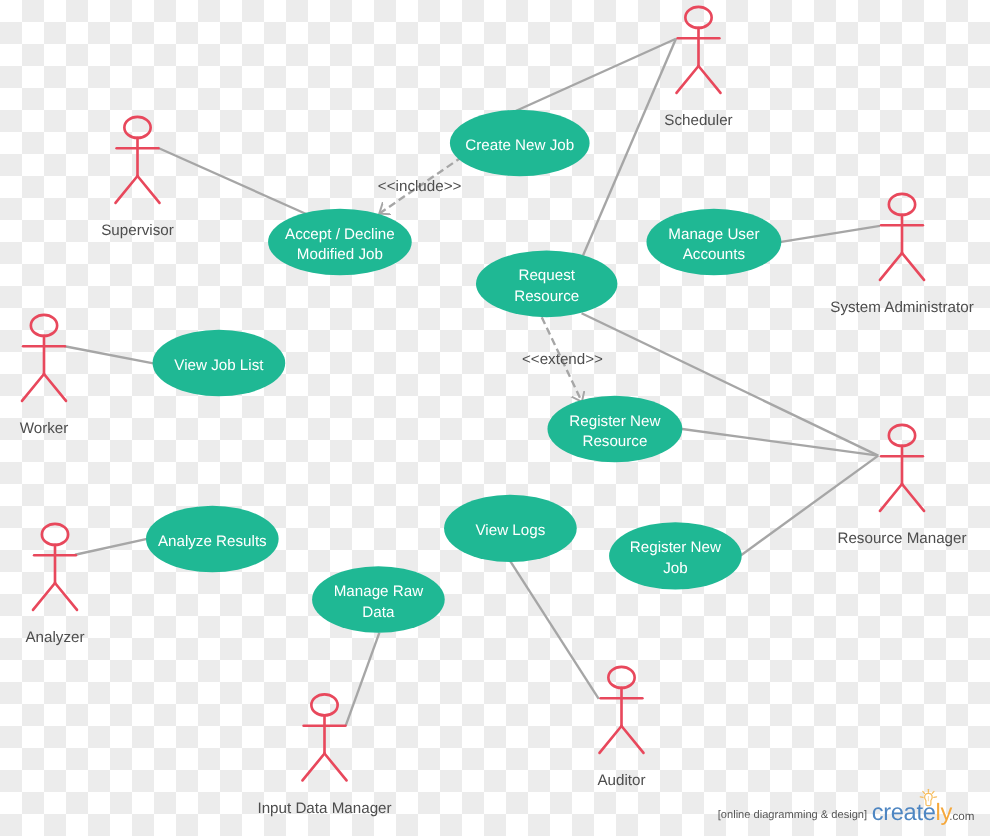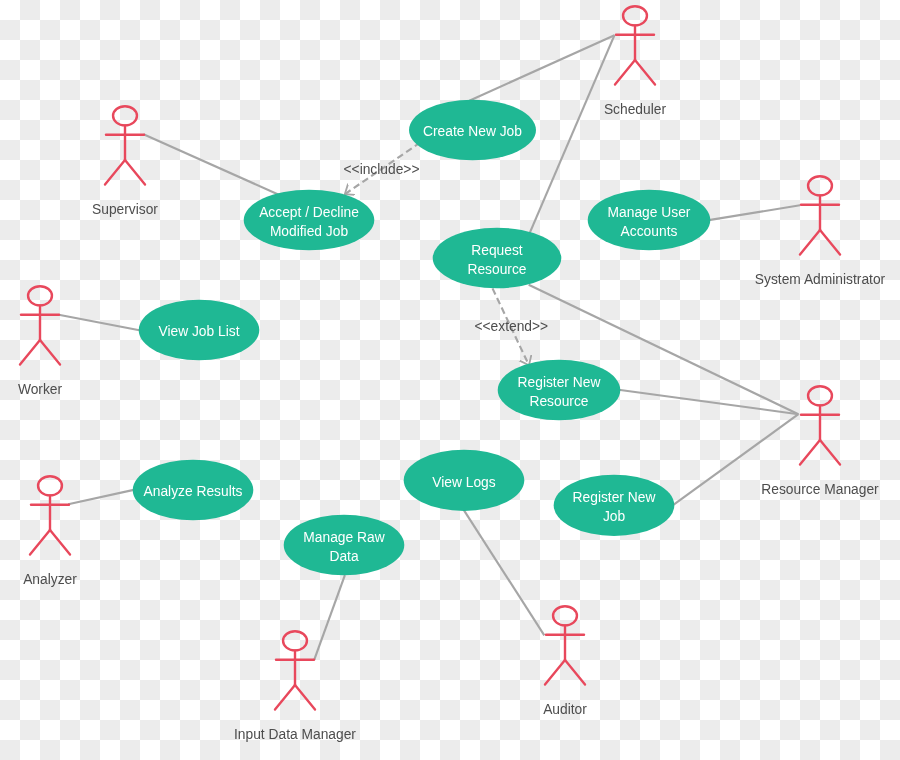--- a/index.html
+++ b/index.html
@@ -177,13 +177,29 @@
         <line class="actor" x1="295" y1="685" x2="315" y2="709.5"></line>
         <text class="actor-label" x="295" y="739">Input Data Manager</text>
       </g>
     </g>
     <g id="layer-deplabels">
       <text class="stereotype-label" x="381.5" y="173.8">&lt;&lt;include&gt;&gt;</text>
       <text class="stereotype-label" x="511.3" y="331.2">&lt;&lt;extend&gt;&gt;</text>
     </g>
   </svg>
 
+  <div id="watermark">
+    <span id="wm-tagline">[online diagramming &amp; design]</span>
+    <span id="wm-brand"><span class="wm-primary">create</span><span class="wm-secondary">ly</span><span class="wm-suffix">.com</span>
+      <svg id="wm-bulb" width="18" height="18" viewBox="0 0 18 18">
+        <g fill="none" stroke="#f6bd5f" stroke-width="1.15" stroke-linecap="round">
+          <path d="M9 0.6 L9 3.3"></path>
+          <path d="M3.9 2.5 L5.5 4.3"></path>
+          <path d="M14.1 2.5 L12.5 4.3"></path>
+          <path d="M1.6 7.4 L4.1 7.9"></path>
+          <path d="M16.4 7.4 L13.9 7.9"></path>
+        </g>
+        <path d="M9 4.2 C 6.95 4.2 5.55 5.85 5.55 7.8 C 5.55 9.0 6.25 9.9 6.75 10.8 L6.75 14.2 C 6.75 14.9 7.2 15.3 7.85 15.3 L10.15 15.3 C 10.8 15.3 11.25 14.9 11.25 14.2 L11.25 10.8 C 11.75 9.9 12.45 9.0 12.45 7.8 C 12.45 5.85 11.05 4.2 9 4.2 Z" fill="none" stroke="#f6bd5f" stroke-width="1.1"></path>
+        <path d="M9 6.6 L9 11.4" stroke="#fbdda8" stroke-width="1.0" fill="none"></path>
+      </svg>
+    </span>
+  </div>
 </div>
 
 </body></html>

